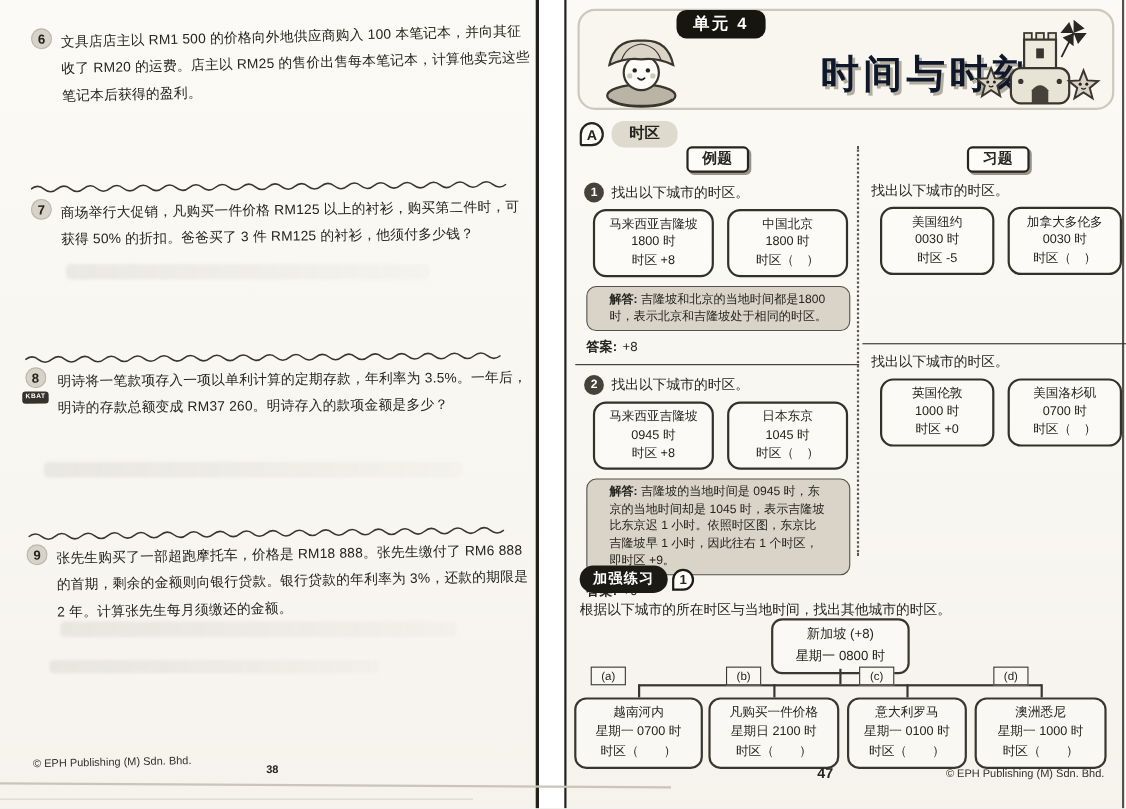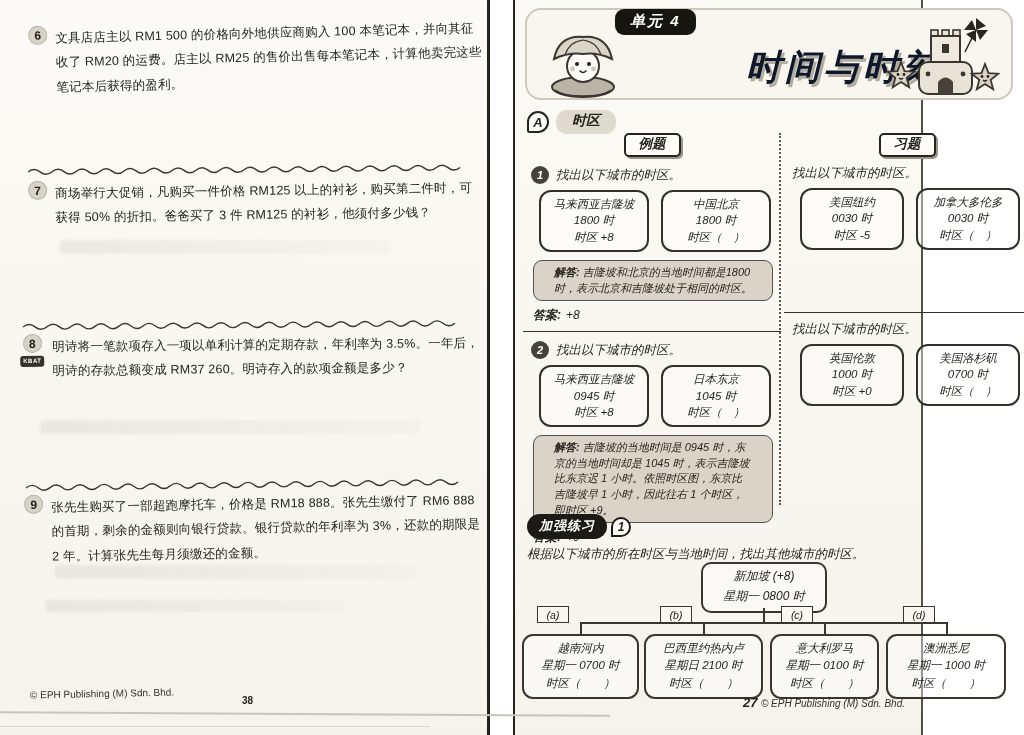--- a/index.html
+++ b/index.html
@@ -3,21 +3,21 @@
 <meta charset="utf-8">
 <style>
   * { box-sizing: border-box; }
   html,body { margin:0; padding:0; background:#e9e7e2; }
   .sheet { position:relative; width:1024px; height:735px; background:#ffffff; overflow:hidden;
            font-family:"Liberation Sans", sans-serif; color:#26241f; }
 
   
   .page { position:absolute; top:0; height:735px; background:linear-gradient(180deg,#fbfaf6 0%,#f8f6f0 60%,#f5f3ec 100%); }
   .page-left  { left:0;   width:490px; border-right:3px solid #23211c; }
-  .page-right { left:513px; width:410px; border-left:2px solid #23211c; border-right:2px solid #55514a;font-style:italic; }
+  .page-right { left:513px; width:509px; border-left:2px solid #23211c; border-right:2px solid #55514a; }
   .curl { position:absolute; left:0; top:713px; width:610px; height:2px; background:#c9c5bb; transform:rotate(.35deg); }
   .curl2{ position:absolute; left:0; top:726px; width:430px; height:1px; background:#d8d5cc; }
 
   
   .smudge { position:absolute; background:linear-gradient(90deg, rgba(110,105,95,.10), rgba(110,105,95,.03)); filter:blur(1.5px); border-radius:4px; }
 
   
   .problem { position:absolute; display:flex; gap:8px; align-items:flex-start; transform-origin:left top; }
   .pnum-col { display:flex; flex-direction:column; align-items:center; gap:3px; }
   .pnum { width:19px; height:19px; border-radius:50%; background:#d7d3c8; color:#23211c; font-weight:bold;
@@ -310,35 +310,35 @@
       <div class="tree-label" style="left:145px;">(b)</div>
       <div class="tree-label" style="left:266px;">(c)</div>
       <div class="tree-label" style="left:388px;">(d)</div>
 
       <div class="tree-child" style="left:7px;width:117px;">
         <div>越南河内</div>
         <div>星期一 0700 时</div>
         <div class="zone">时区（　　）</div>
       </div>
       <div class="tree-child" style="left:129px;width:119px;">
-        <div>巴西里约热内卢</div>
+        <div>凡购买一件价格</div>
         <div>星期日 2100 时</div>
         <div class="zone">时区（　　）</div>
       </div>
       <div class="tree-child" style="left:255px;width:109px;">
         <div>意大利罗马</div>
         <div>星期一 0100 时</div>
         <div class="zone">时区（　　）</div>
       </div>
       <div class="tree-child" style="left:371px;width:120px;">
         <div>澳洲悉尼</div>
         <div>星期一 1000 时</div>
         <div class="zone">时区（　　）</div>
       </div>
     </div>
 
-    <div class="rp-footer-page">27</div>
+    <div class="rp-footer-page">47</div>
     <div class="rp-footer-copy">© EPH Publishing (M) Sdn. Bhd.</div>
   </div>
 
   <div class="curl"></div>
   <div class="curl2"></div>
 </div>
 
 </body></html>

